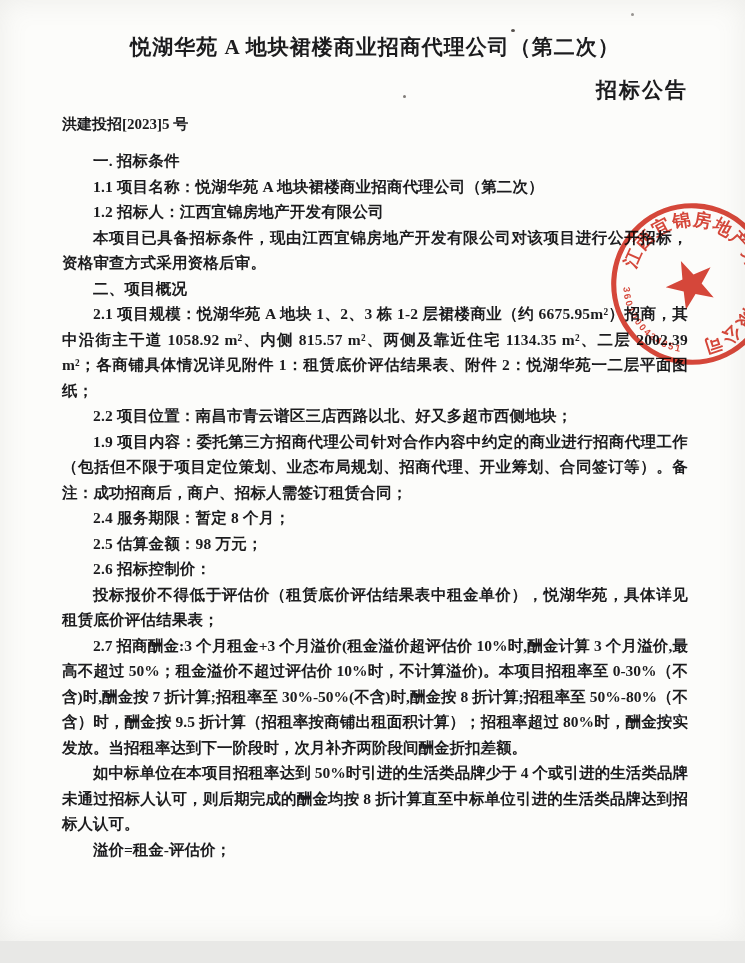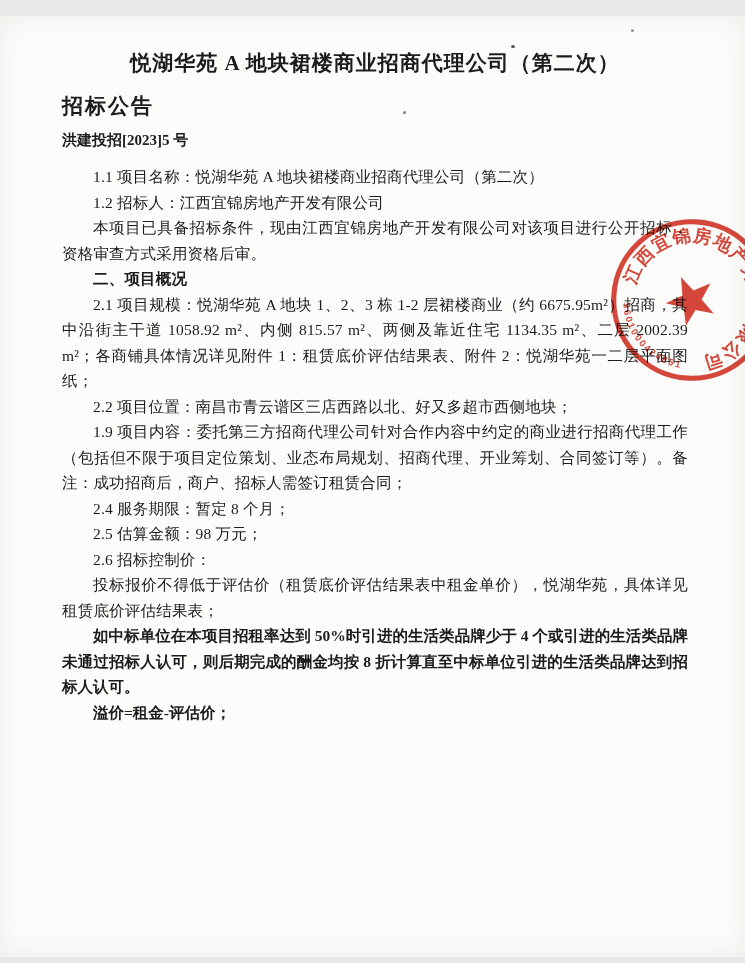--- a/index.html
+++ b/index.html
@@ -4,21 +4,21 @@
 <style>
   html,body{margin:0;padding:0;}
   body{
     background:#e8e8e6;
     font-family:"Liberation Serif","DejaVu Serif",serif;
   }
   .page{
     position:relative;
     width:745px;
     height:941px;
-    margin:16px auto;
+    margin:0 auto;
     background:#fcfcfa;
     overflow:hidden;
     box-shadow:inset 0 0 28px rgba(120,120,115,.12);
   }
   .doc{
     position:absolute;
     left:62px;
     top:32px;
     width:626px;
     color:#1c1c1e;
@@ -29,40 +29,41 @@
     line-height:30px;
     font-weight:bold;
     text-align:center;
     letter-spacing:1px;
   }
   .title2{
     margin:15px 0 0 0;
     font-size:21px;
     line-height:26px;
     font-weight:bold;
-    text-align:left;
+    text-align:right;
     letter-spacing:2px;
   }
   .docnum{
     margin-top:11px;
     font-size:15px;
     line-height:20px;
     font-weight:bold;
   }
   .body-block{
     margin-top:14px;
   }
   .para{
     margin:0;
     font-size:15.5px;
     line-height:25.5px;
     text-align:justify;
     text-align-last:left;
     text-indent:31px;
     letter-spacing:.2px;
+    font-weight:bold;
   }
   .para.heading{font-weight:bold;}
   .para.body-bold{font-weight:bold;letter-spacing:0;}
   
   .seal-wrap{
     position:absolute;
     left:606px;
     top:198px;
     width:172px;
     height:172px;
@@ -81,31 +82,33 @@
 </head>
 <body>
 
 <div class="page">
 
   <div class="doc">
     <h1 class="title1">悦湖华苑 A 地块裙楼商业招商代理公司（第二次）</h1>
     <h2 class="title2">招标公告</h2>
     <div class="docnum">洪建投招[2023]5 号</div>
     <div class="body-block">
+        <p class="para heading">一. 招标条件</p>
         <p class="para body">1.1 项目名称：悦湖华苑 A 地块裙楼商业招商代理公司（第二次）</p>
         <p class="para body">1.2 招标人：江西宜锦房地产开发有限公司</p>
         <p class="para body">本项目已具备招标条件，现由江西宜锦房地产开发有限公司对该项目进行公开招标，资格审查方式采用资格后审。</p>
         <p class="para heading">二、项目概况</p>
         <p class="para body">2.1 项目规模：悦湖华苑 A 地块 1、2、3 栋 1-2 层裙楼商业（约 6675.95m²）招商，其中沿街主干道 1058.92 m²、内侧 815.57 m²、两侧及靠近住宅 1134.35 m²、二层 2002.39 m²；各商铺具体情况详见附件 1：租赁底价评估结果表、附件 2：悦湖华苑一二层平面图纸；</p>
         <p class="para body">2.2 项目位置：南昌市青云谱区三店西路以北、好又多超市西侧地块；</p>
         <p class="para body">1.9 项目内容：委托第三方招商代理公司针对合作内容中约定的商业进行招商代理工作（包括但不限于项目定位策划、业态布局规划、招商代理、开业筹划、合同签订等）。备注：成功招商后，商户、招标人需签订租赁合同；</p>
         <p class="para body">2.4 服务期限：暂定 8 个月；</p>
         <p class="para body">2.5 估算金额：98 万元；</p>
         <p class="para body">2.6 招标控制价：</p>
         <p class="para body">投标报价不得低于评估价（租赁底价评估结果表中租金单价），悦湖华苑，具体详见租赁底价评估结果表；</p>
+        <p class="para body-bold">2.7 招商酬金:3 个月租金+3 个月溢价(租金溢价超评估价 10%时,酬金计算 3 个月溢价,最高不超过 50%；租金溢价不超过评估价 10%时，不计算溢价)。本项目招租率至 0-30%（不含)时,酬金按 7 折计算;招租率至 30%-50%(不含)时,酬金按 8 折计算;招租率至 50%-80%（不含）时，酬金按 9.5 折计算（招租率按商铺出租面积计算）；招租率超过 80%时，酬金按实发放。当招租率达到下一阶段时，次月补齐两阶段间酬金折扣差额。</p>
         <p class="para body-bold">如中标单位在本项目招租率达到 50%时引进的生活类品牌少于 4 个或引进的生活类品牌未通过招标人认可，则后期完成的酬金均按 8 折计算直至中标单位引进的生活类品牌达到招标人认可。</p>
         <p class="para body-bold">溢价=租金-评估价；</p>
       </div>
   </div>
 
   <div class="seal-wrap">
     <svg viewBox="0 0 200 200" xmlns="http://www.w3.org/2000/svg">
       <defs>
         <path id="sealTopArc" d="M 44.3,139 A 68,68 0 1,1 155.7,139" fill="none"></path>
         <path id="sealBottomArc" d="M 21.2,113.9 A 80,80 0 0,0 178.8,113.9" fill="none"></path>

